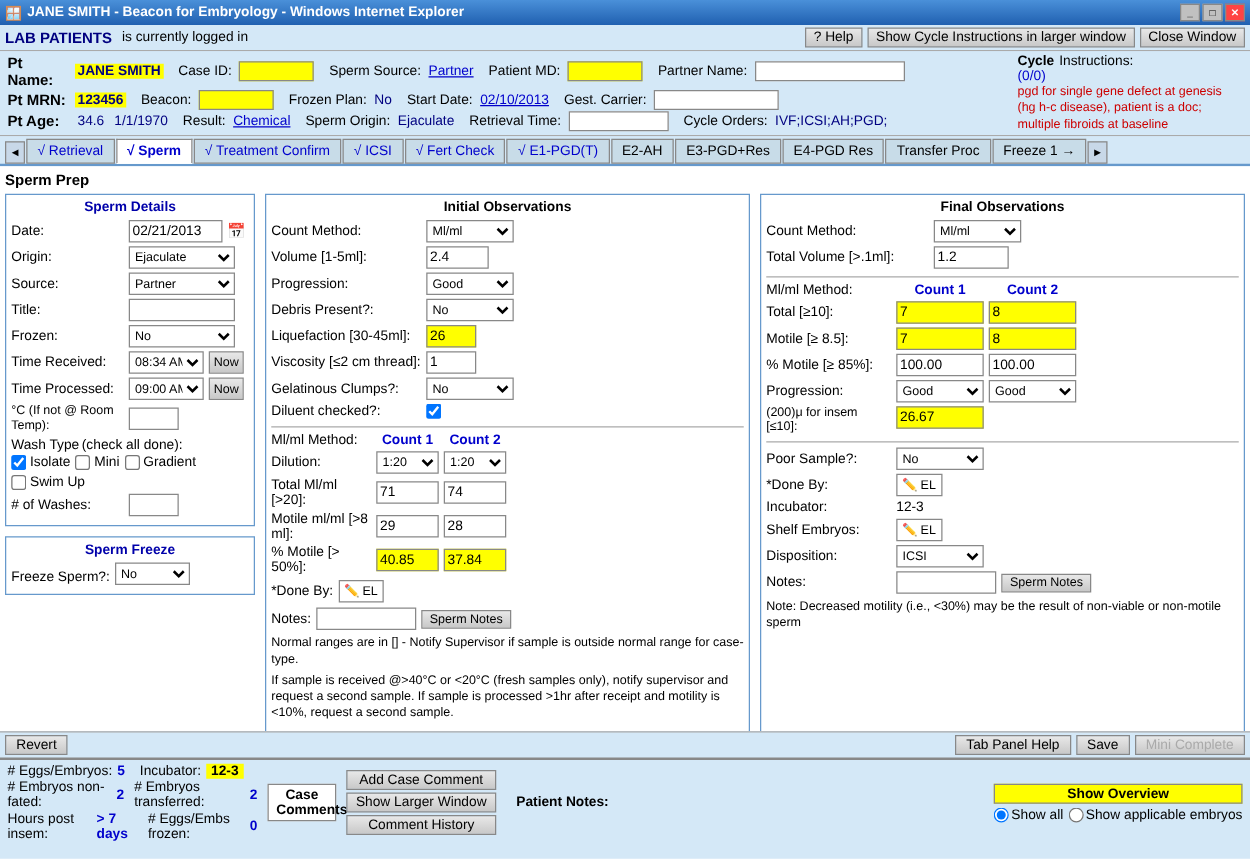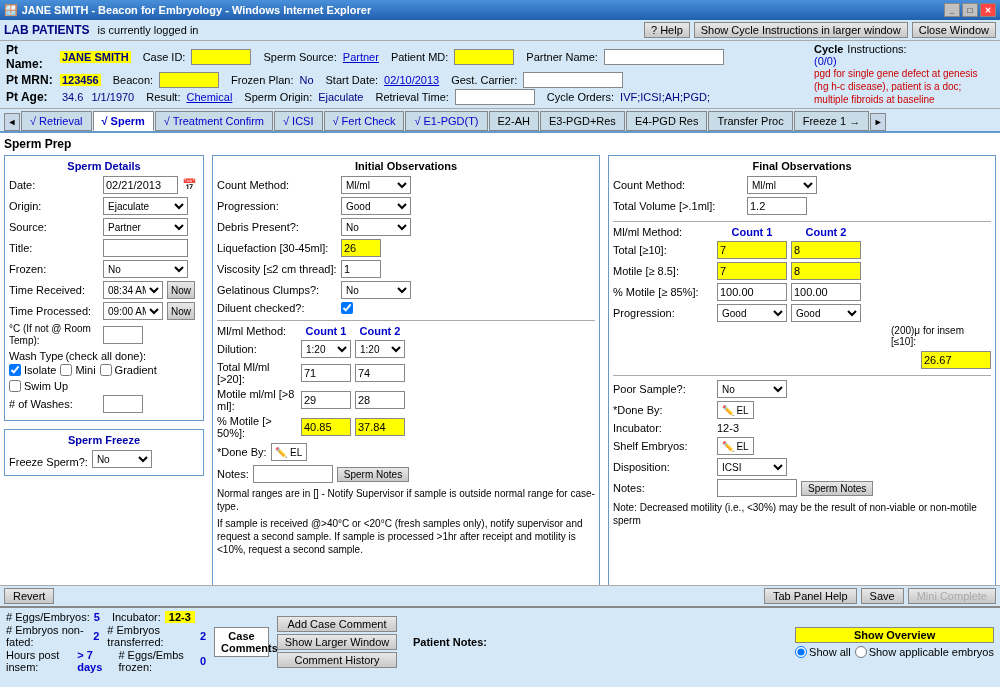--- a/index.html
+++ b/index.html
@@ -278,20 +278,24 @@
       </div>
 
       <div class="obs-panel" style="width:240px;">
         <div class="obs-title">Initial Observations</div>
 
         <div class="form-row" style="gap:4px; align-items:center; margin-bottom:3px;">
           <span class="form-label" style="width:120px;">Count Method:</span>
           <select class="form-select" style="width:70px;"><option>Ml/ml</option></select>
         </div>
         <div class="form-row" style="gap:4px; align-items:center; margin-bottom:3px;">
+          <span class="form-label" style="width:120px;">Volume [1-5ml]:</span>
+          <input type="text" class="form-input" style="width: 50px;" value="2.4">
+        </div>
+        <div class="form-row" style="gap:4px; align-items:center; margin-bottom:3px;">
           <span class="form-label" style="width:120px;">Progression:</span>
           <select class="form-select" style="width:70px;"><option>Good</option></select>
         </div>
         <div class="form-row" style="gap:4px; align-items:center; margin-bottom:3px;">
           <span class="form-label" style="width:120px;">Debris Present?:</span>
           <select class="form-select" style="width:70px;"><option>No</option></select>
         </div>
         <div class="form-row" style="gap:4px; align-items:center; margin-bottom:3px;">
           <span class="form-label" style="width:120px;">Liquefaction [30-45ml]:</span>
           <input type="text" class="form-input yellow-input" style="width: 40px;" value="26">
@@ -382,21 +386,21 @@
           <div style="display:flex; gap:4px; align-items:center; margin-bottom:3px;">
             <span class="form-label" style="width:100px;">% Motile [≥ 85%]:</span>
             <input type="text" class="form-input" style="width: 70px;" value="100.00">
             <input type="text" class="form-input" style="width: 70px;" value="100.00">
           </div>
           <div style="display:flex; gap:4px; align-items:center; margin-bottom:3px;">
             <span class="form-label" style="width:100px;">Progression:</span>
             <select class="form-select" style="width:70px;"><option>Good</option></select>
             <select class="form-select" style="width:70px;"><option>Good</option></select>
           </div>
-          <div style="display:flex; gap:4px; align-items:flex-end; margin-bottom:6px;flex-direction:column;">
+          <div style="display:flex; gap:4px; align-items:flex-start; margin-bottom:6px;">
             <span class="form-label" style="width:100px; font-size:10px;">(200)μ for insem [≤10]:</span>
             <input type="text" class="form-input yellow-input" style="width: 70px;" value="26.67">
           </div>
         </div>
 
         <div style="border-top:1px solid #aaa; padding-top:4px;">
           <div class="form-row" style="gap:4px; align-items:center; margin-bottom:3px;">
             <span class="form-label" style="width:100px;">Poor Sample?:</span>
             <select class="form-select" style="width:70px;"><option>No</option></select>
           </div>

